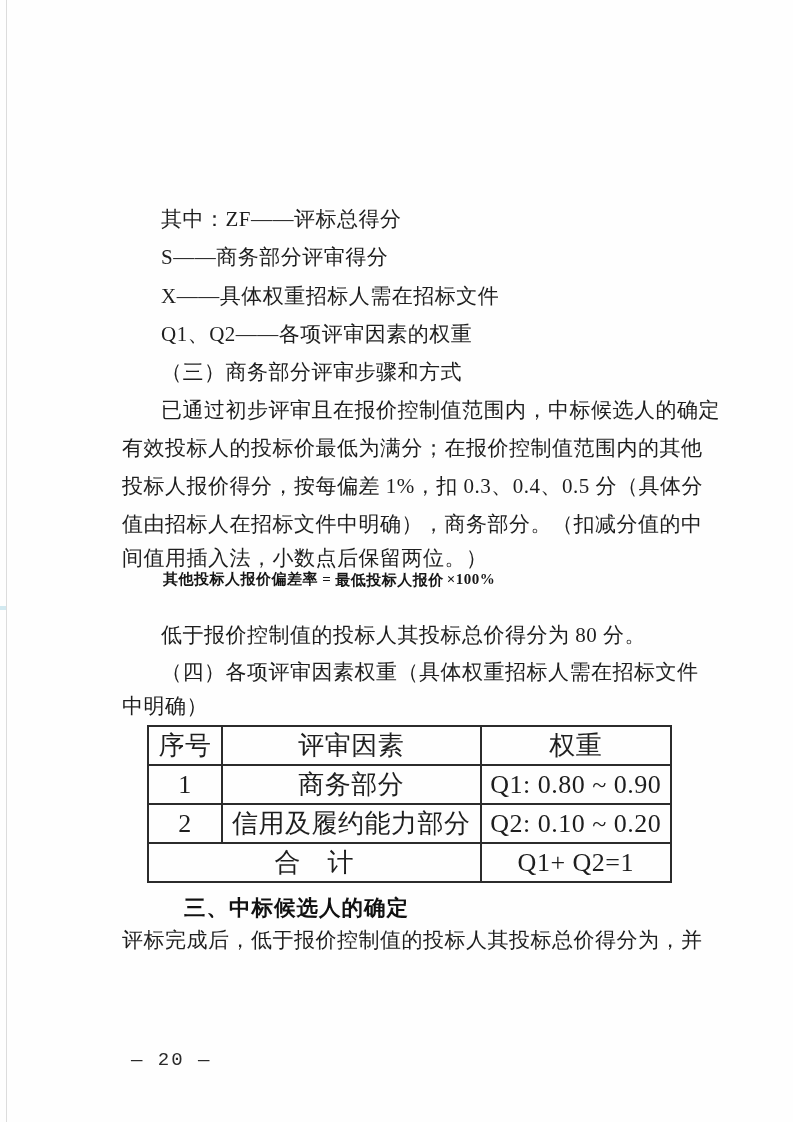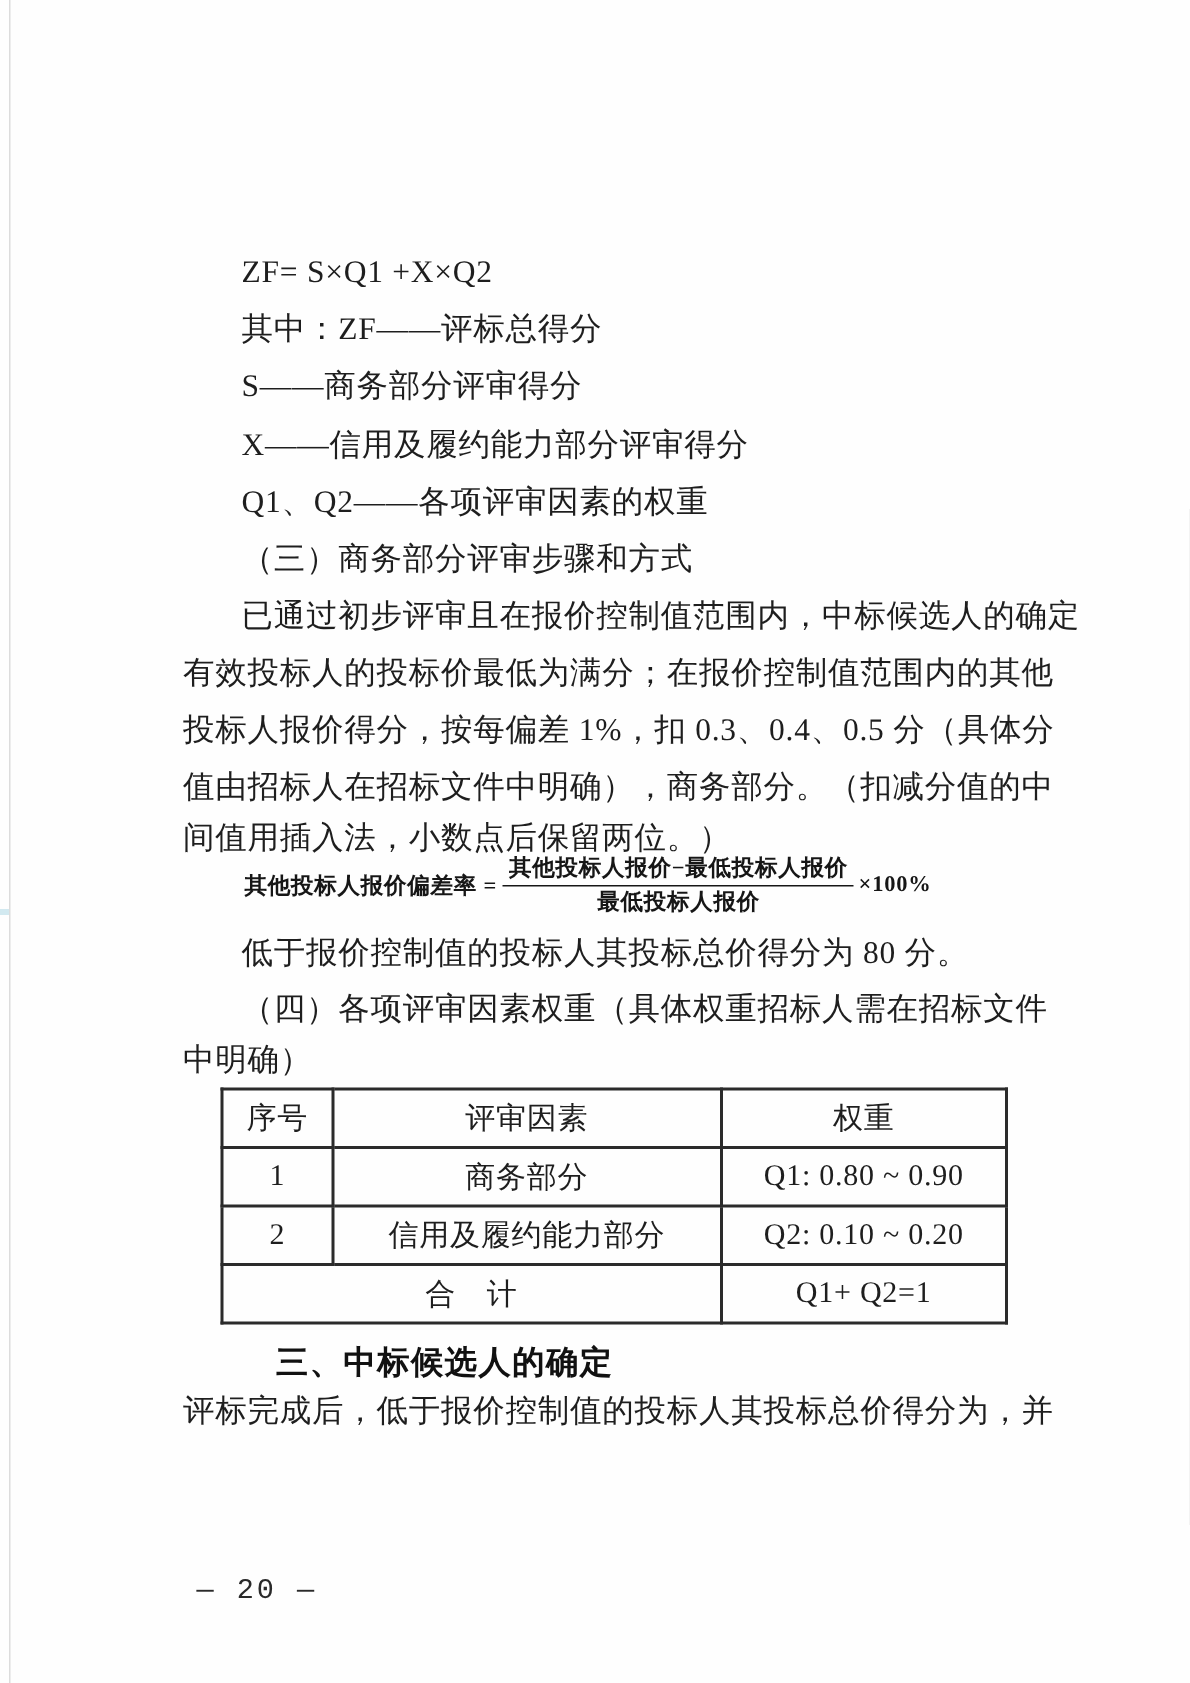--- a/index.html
+++ b/index.html
@@ -70,21 +70,21 @@
     position: absolute;
     left: 147px; top: 725px;
     border-collapse: collapse;
     table-layout: fixed;
     width: 525px;
   }
   .weights-table td {
     border: 2px solid #2b2b2b;
     text-align: center;
     vertical-align: middle;
-    font-size: 20px;
+    font-size: 26px;
     height: 39px;
     letter-spacing: 0.5px;
     color: #1e1e1e;
   }
   .col-seq    { width: 69px; }
   .col-factor { width: 242px; }
   .col-weight { width: 178px; }
 
   .heading-bold {
     position: absolute;
@@ -110,37 +110,35 @@
   }
 </style>
 </head>
 <body>
 
 <div class="page">
 
   <div class="edge-line"></div>
   <div class="edge-mark"></div>
 
-  <div class="line indent" style="top:166px">ZF= S×Q1 +X×Q2</div>
   <div class="line indent" style="top:204px">其中：ZF——评标总得分</div>
   <div class="line indent" style="top:242px">S——商务部分评审得分</div>
-  <div class="line indent" style="top:281px">X——信用及履约能力部分评审得分</div>
+  <div class="line indent" style="top:281px">X——具体权重招标人需在招标文件</div>
   <div class="line indent" style="top:319px">Q1、Q2——各项评审因素的权重</div>
 
   <div class="line indent" style="top:357px">（三）商务部分评审步骤和方式</div>
   <div class="line indent" style="top:395px">已通过初步评审且在报价控制值范围内，中标候选人的确定</div>
   <div class="line flush" style="top:433px">有效投标人的投标价最低为满分；在报价控制值范围内的其他</div>
   <div class="line flush" style="top:471px">投标人报价得分，按每偏差 1%，扣 0.3、0.4、0.5 分（具体分</div>
   <div class="line flush" style="top:509px">值由招标人在招标文件中明确），商务部分。（扣减分值的中</div>
   <div class="line flush" style="top:543px">间值用插入法，小数点后保留两位。）</div>
 
   <div class="formula">
     <span class="lhs">其他投标人报价偏差率 =</span>
     <span class="frac">
-      <span class="num">其他投标人报价−最低投标人报价</span>
       <span class="den">最低投标人报价</span>
     </span>
     <span class="rhs">×100%</span>
   </div>
 
   <div class="line indent" style="top:620px">低于报价控制值的投标人其投标总价得分为 80 分。</div>
 
   <div class="line indent" style="top:657px">（四）各项评审因素权重（具体权重招标人需在招标文件</div>
   <div class="line flush" style="top:691px">中明确）</div>
 

